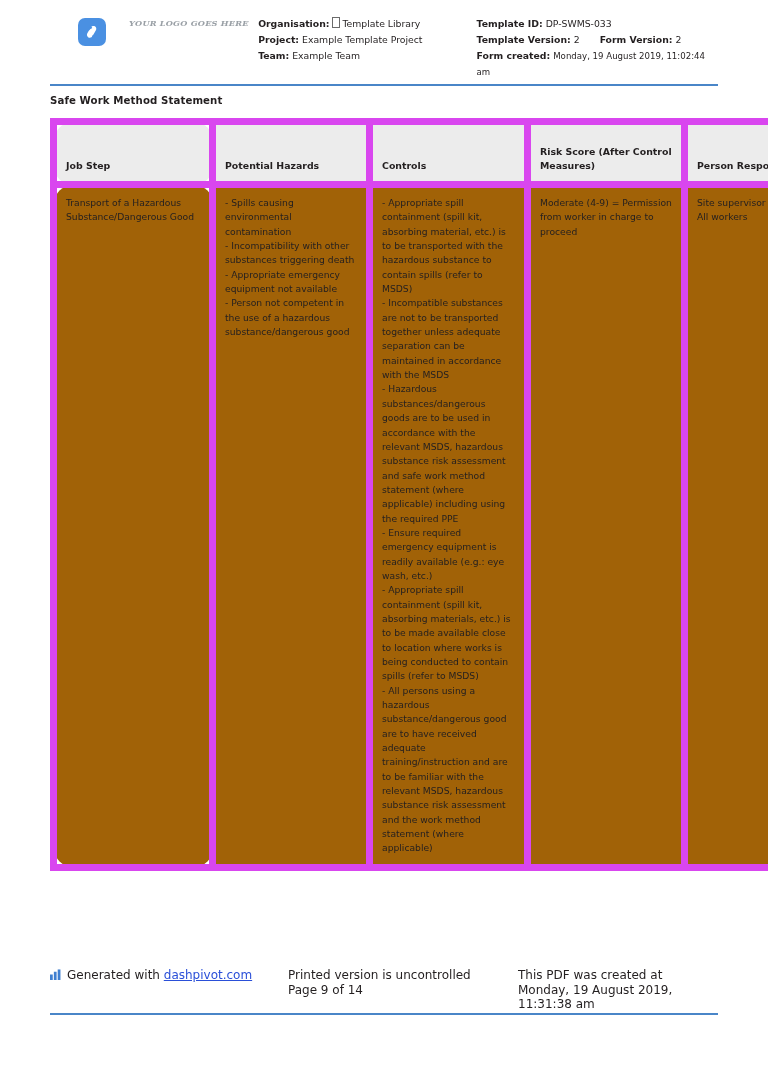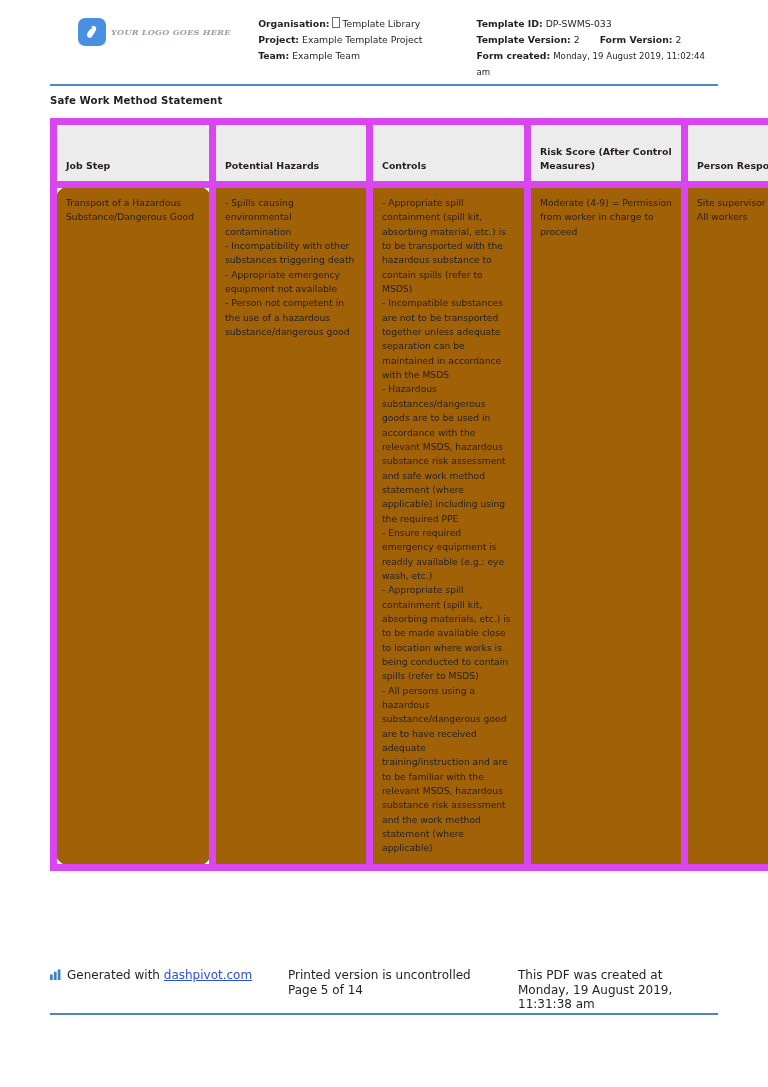--- a/index.html
+++ b/index.html
@@ -27,22 +27,22 @@
     position: absolute;
     left: 50px;
     top: 14px;
     width: 668px;
     display: flex;
     align-items: flex-start;
   }
   .logo-block {
     width: 188px;
     display: flex;
-    align-items: center;
-    gap: 5px;
+    align-items: flex-start;
+    gap: 23px;
     padding-top: 4px;
     padding-left: 28px;
   }
   .logo-mark {
     width: 28px;
     height: 28px;
     border-radius: 7px;
     background: #4a90e2;
     display: flex;
     align-items: center;
@@ -294,21 +294,21 @@
           <rect x="4.2" y="3" width="3" height="9" fill="#3f7fd0"></rect>
           <rect x="8.4" y="0.5" width="3" height="11.5" fill="#3f7fd0"></rect>
         </svg>
       </span>
       <span><span>Generated with</span>
         <a class="ft-link" href="#">dashpivot.com</a></span>
     </div>
 
     <div class="ft-col-mid">
       <div>Printed version is uncontrolled</div>
-      <div>Page 5 of 14</div>
+      <div>Page 9 of 14</div>
     </div>
 
     <div class="ft-col-right">
       <div>This PDF was created at</div>
       <div>Monday, 19 August 2019, 11:31:38 am</div>
     </div>
 
   </div>
 
 </div>

